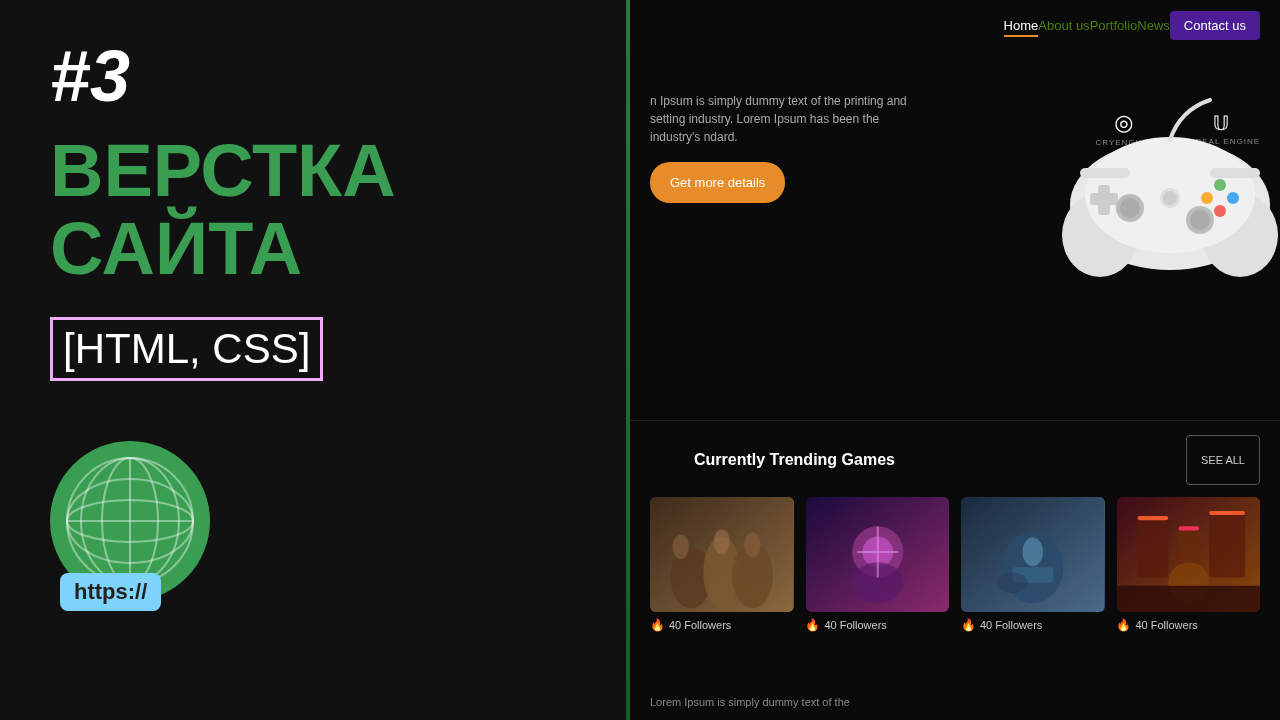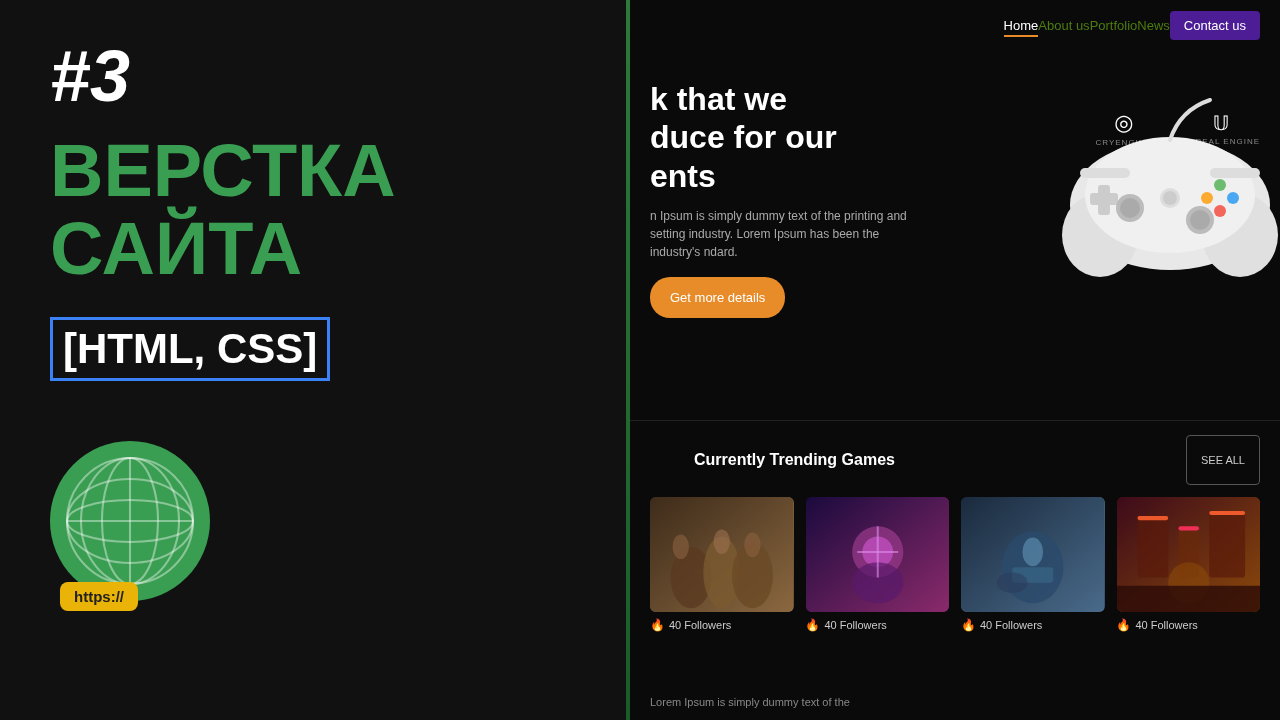--- a/index.html
+++ b/index.html
@@ -37,24 +37,24 @@
       color: #3a9e52;
       font-size: 74px;
       font-weight: 900;
       line-height: 1.05;
       text-transform: uppercase;
       margin-bottom: 30px;
     }
     .subtitle {
       color: #fff;
       font-size: 42px;
-      font-weight: 700;
+      font-weight: 400;
       text-transform: uppercase;
       margin-bottom: 50px;
-      border: 3px solid #3b82f6;
+      border: 3px solid #f0abfc;
       padding: 5px 10px;
     }
     .globe-container {
       width: 160px;
       height: 160px;
       position: relative;
       margin-top: 10px;
     }
     .globe {
       width: 160px;
@@ -68,24 +68,24 @@
       justify-content: center;
     }
     .globe svg {
       width: 140px;
       height: 140px;
     }
     .https-badge {
       position: absolute;
       bottom: -10px;
       left: 10px;
-      background: #eab308;
+      background: #7dd3fc;
       border-radius: 8px;
       padding: 6px 14px;
-      font-size: 15px;
+      font-size: 22px;
       font-weight: 700;
       color: #222;
       white-space: nowrap;
     }
 
     
     .right-panel {
       width: 650px;
       height: 720px;
       background: #0a0a0a;
@@ -342,25 +342,20 @@
   <nav class="nav">
     <div class="nav-item active">Home</div>
     <div class="nav-item">About us</div>
     <div class="nav-item">Portfolio</div>
     <div class="nav-item">News</div>
     <div class="nav-contact">Contact us</div>
   </nav>
 
   <div class="hero-section">
     <div class="hero-text-block">
-      <div class="hero-heading">
-        <span>k that we</span><br>
-        <span>duce for our</span><br>
-        <span>ents</span>
-      </div>
       <div class="hero-desc">n Ipsum is simply dummy text of the printing and
 setting industry. Lorem Ipsum has been the industry's
 ndard.</div>
       <div class="get-more-btn">Get more details</div>
     </div>
 
     <div class="logos-area">
       <div class="logo-row">
         <div class="logo-item">
           <div class="logo-icon">◎</div>

